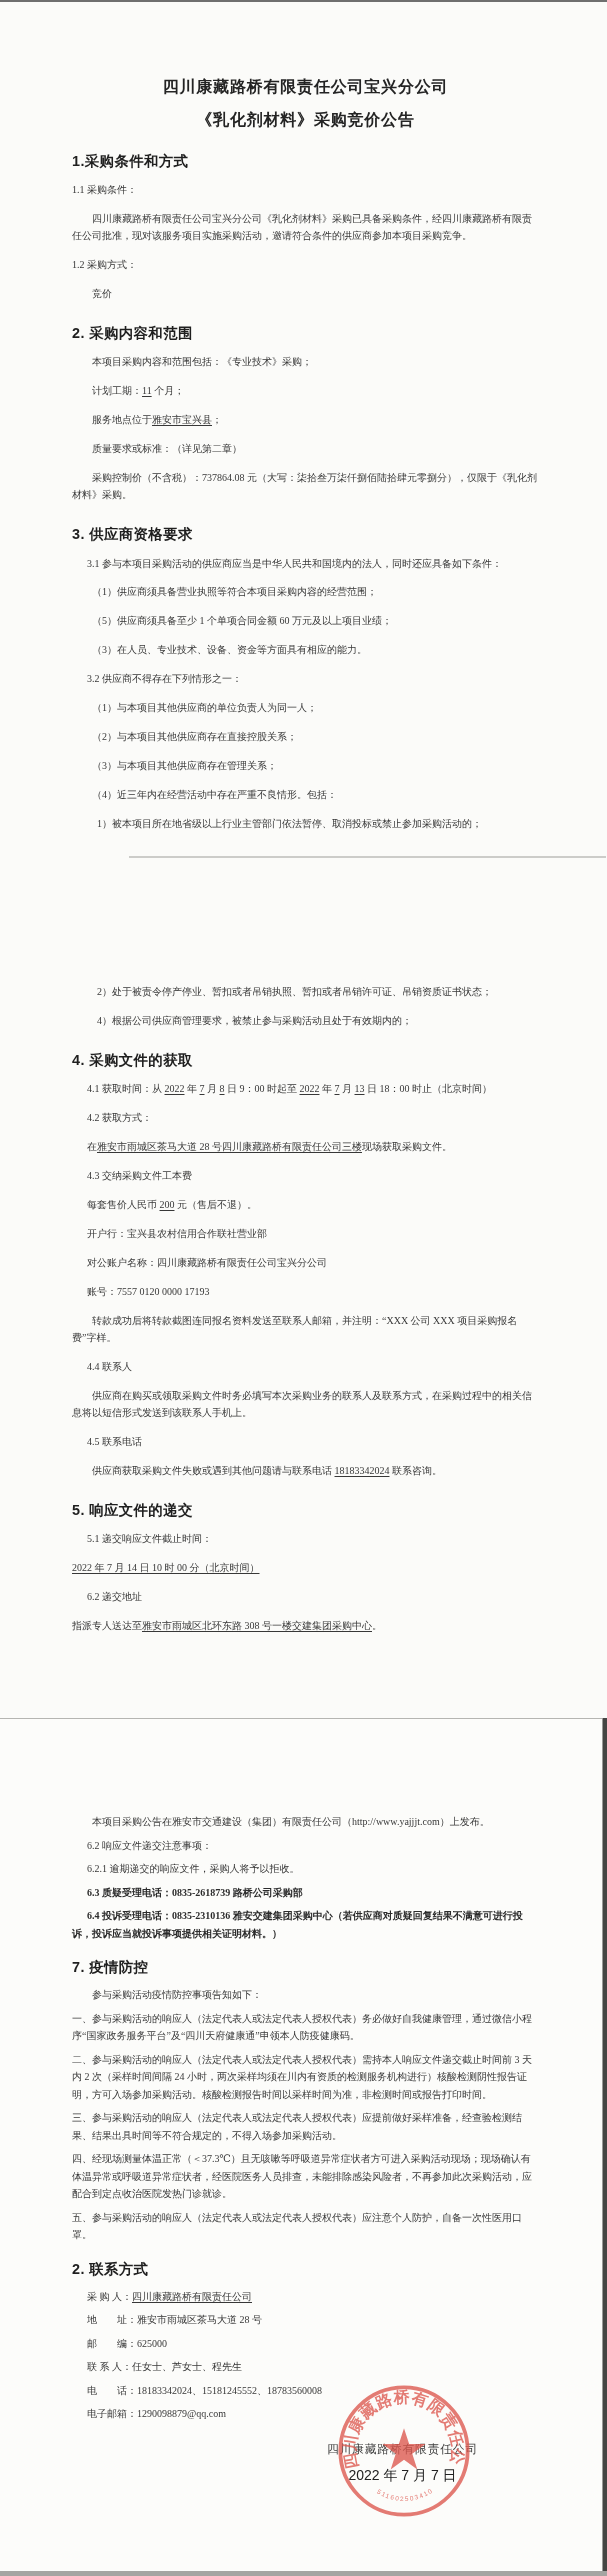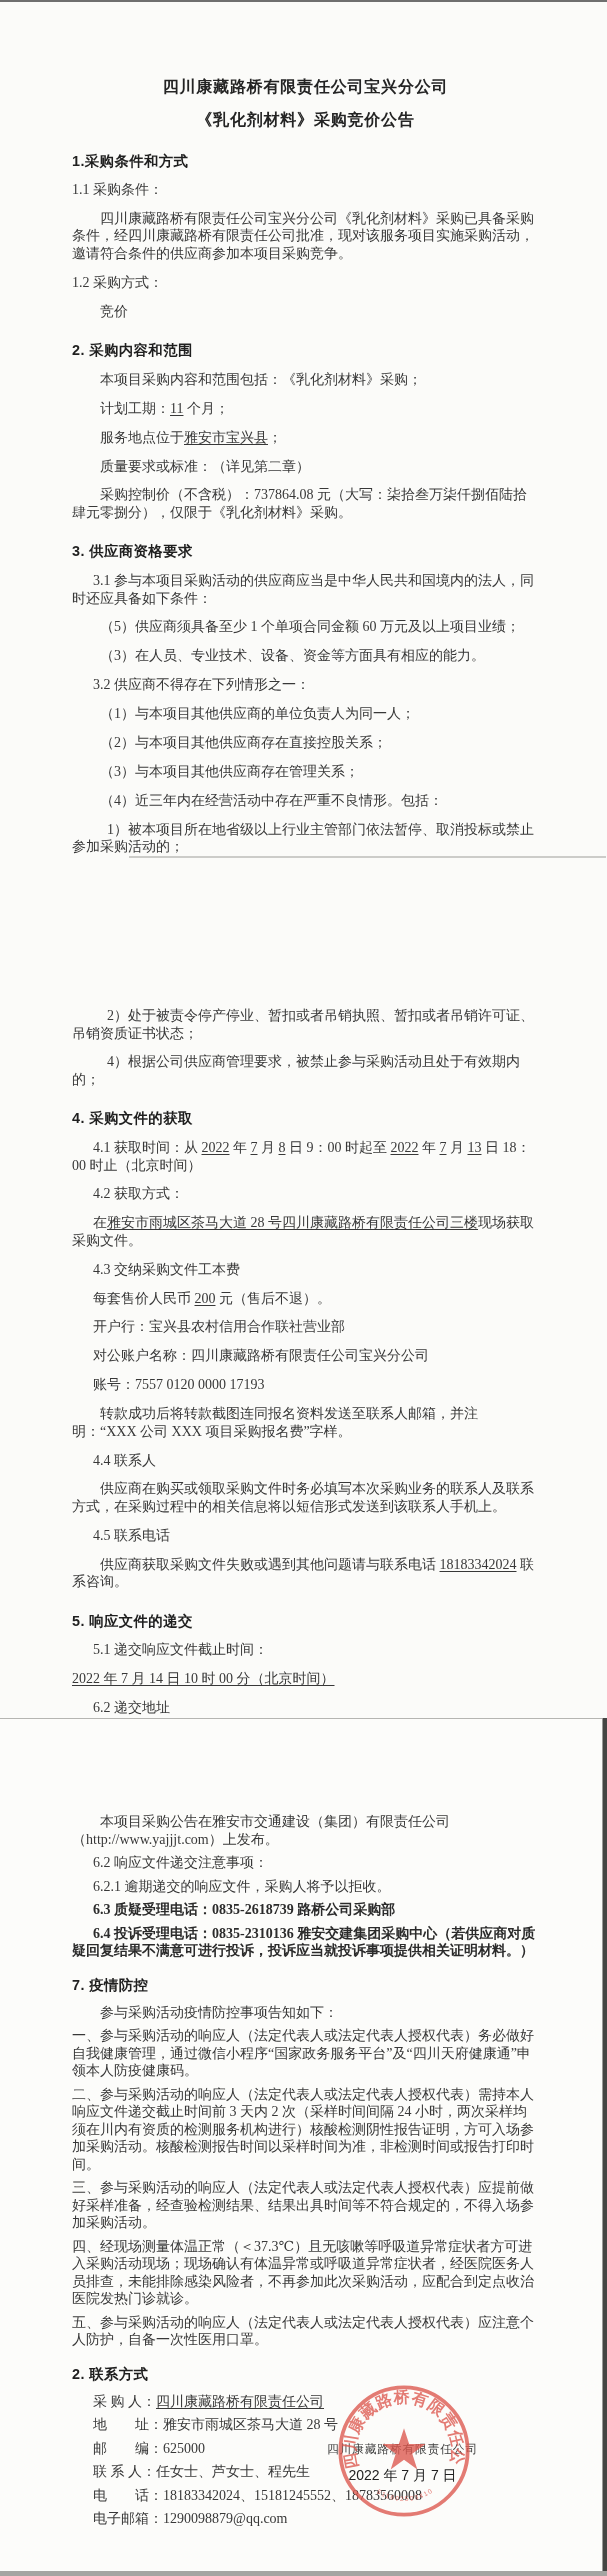--- a/index.html
+++ b/index.html
@@ -21,21 +21,21 @@
   .tl{
     text-align:center;font-family:"Liberation Sans","DejaVu Sans",sans-serif;
     font-weight:bold;font-size:16px;line-height:23px;color:#242424;letter-spacing:0.8px;
   }
   .tl + .tl{margin-top:10px;}
   .blocks{margin-top:18px;}
   .h{
     font-family:"Liberation Sans","DejaVu Sans",sans-serif;font-weight:bold;
     font-size:14.4px;line-height:20px;color:#1f1f1f;margin:20px 0 10.6px 0;letter-spacing:0.4px;
   }
-  .p{font-size:14px;line-height:17.5px;margin:0 0 11.4px 0;color:#383838;}
+  .p{font-size:10px;line-height:17.5px;margin:0 0 11.4px 0;color:#383838;}
   .pg2 .p{margin-bottom:6px;}
   .pg2 .h{margin:15px 0 9px 0;}
   .p.bold{font-weight:bold;color:#2b2b2b;}
   .p u{text-decoration:underline;text-underline-offset:2.3px;text-decoration-thickness:0.8px;}
 
   .signature{
     position:absolute;left:319px;top:723px;width:167px;text-align:center;z-index:2;
   }
   .sig-company{font-size:11.8px;line-height:15px;color:#3d3d3d;letter-spacing:0.8px;}
   .sig-date{font-size:14px;line-height:16.7px;color:#222;margin-top:10px;font-family:"Liberation Sans","DejaVu Sans",sans-serif;}
@@ -50,27 +50,28 @@
   <div class="page pg1">
     <div class="tl">四川康藏路桥有限责任公司宝兴分公司</div>
     <div class="tl">《乳化剂材料》采购竞价公告</div>
     <div class="blocks">
         <div class="h"><span>1.采购条件和方式</span></div>
         <div class="p"><span>1.1 采购条件：</span></div>
         <div class="p" style="text-indent: 2em;"><span>四川康藏路桥有限责任公司宝兴分公司《乳化剂材料》采购已具备采购条件，经四川康藏路桥有限责任公司批准，现对该服务项目实施采购活动，邀请符合条件的供应商参加本项目采购竞争。</span></div>
         <div class="p"><span>1.2 采购方式：</span></div>
         <div class="p" style="text-indent: 2em;"><span>竞价</span></div>
         <div class="h"><span>2. 采购内容和范围</span></div>
-        <div class="p" style="text-indent: 2em;"><span>本项目采购内容和范围包括：《乳化剂材料》采购；</span></div>
+        <div class="p" style="text-indent: 2em;"><span>本项目采购内容和范围包括：《专业技术》采购；</span></div>
         <div class="p" style="text-indent: 2em;"><span>计划工期：</span><u>11</u><span> 个月；</span></div>
         <div class="p" style="text-indent: 2em;"><span>服务地点位于</span><u>雅安市宝兴县</u><span>；</span></div>
         <div class="p" style="text-indent: 2em;"><span>质量要求或标准：（详见第二章）</span></div>
         <div class="p" style="text-indent: 2em;"><span>采购控制价（不含税）：737864.08 元（大写：柒拾叁万柒仟捌佰陆拾肆元零捌分），仅限于《乳化剂材料》采购。</span></div>
         <div class="h"><span>3.  供应商资格要求</span></div>
         <div class="p" style="text-indent: 1.5em;"><span>3.1 参与本项目采购活动的供应商应当是中华人民共和国境内的法人，同时还应具备如下条件：</span></div>
+        <div class="p" style="text-indent: 2em;"><span>（1）供应商须具备营业执照等符合本项目采购内容的经营范围；</span></div>
         <div class="p" style="text-indent: 2em;"><span>（5）供应商须具备至少 1 个单项合同金额 60 万元及以上项目业绩；</span></div>
         <div class="p" style="text-indent: 2em;"><span>（3）在人员、专业技术、设备、资金等方面具有相应的能力。</span></div>
         <div class="p" style="text-indent: 1.5em;"><span>3.2 供应商不得存在下列情形之一：</span></div>
         <div class="p" style="text-indent: 2em;"><span>（1）与本项目其他供应商的单位负责人为同一人；</span></div>
         <div class="p" style="text-indent: 2em;"><span>（2）与本项目其他供应商存在直接控股关系；</span></div>
         <div class="p" style="text-indent: 2em;"><span>（3）与本项目其他供应商存在管理关系；</span></div>
         <div class="p" style="text-indent: 2em;"><span>（4）近三年内在经营活动中存在严重不良情形。包括：</span></div>
         <div class="p" style="text-indent: 2.5em;"><span>1）被本项目所在地省级以上行业主管部门依法暂停、取消投标或禁止参加采购活动的；</span></div>
         <div style="height: 140px;"></div>
         <div class="p" style="text-indent: 2.5em;"><span>2）处于被责令停产停业、暂扣或者吊销执照、暂扣或者吊销许可证、吊销资质证书状态；</span></div>

